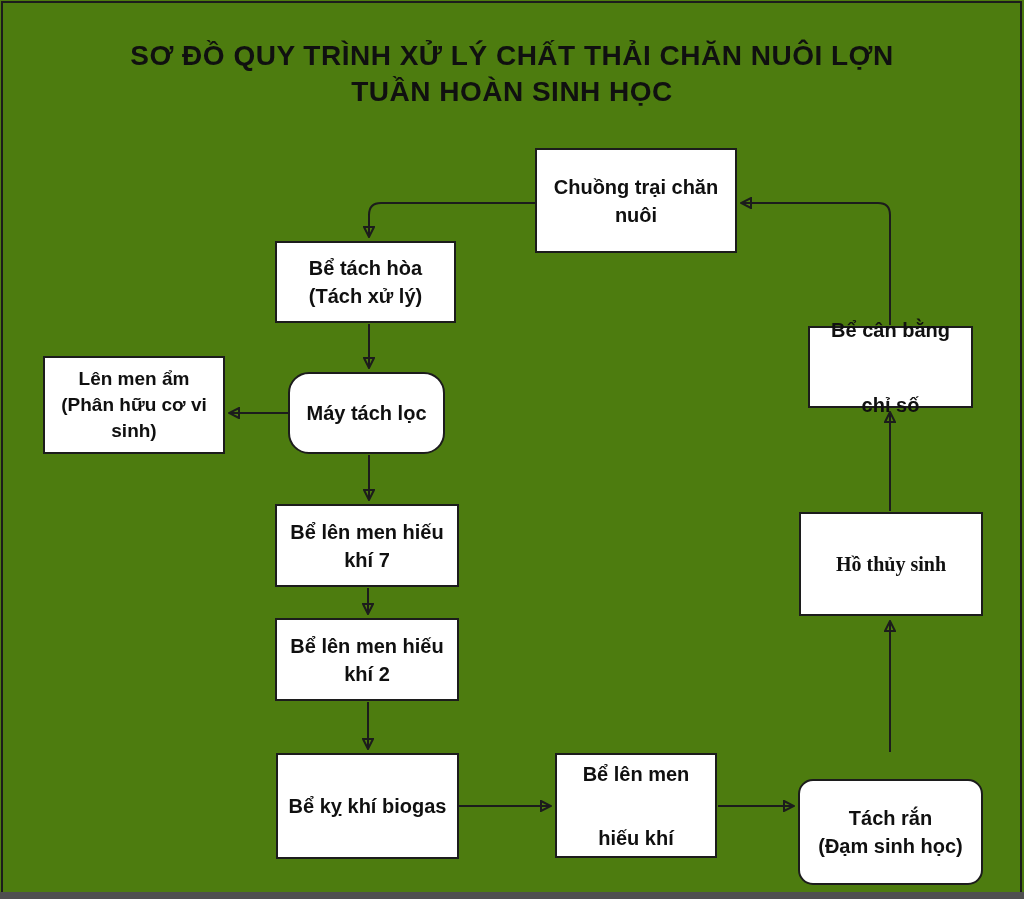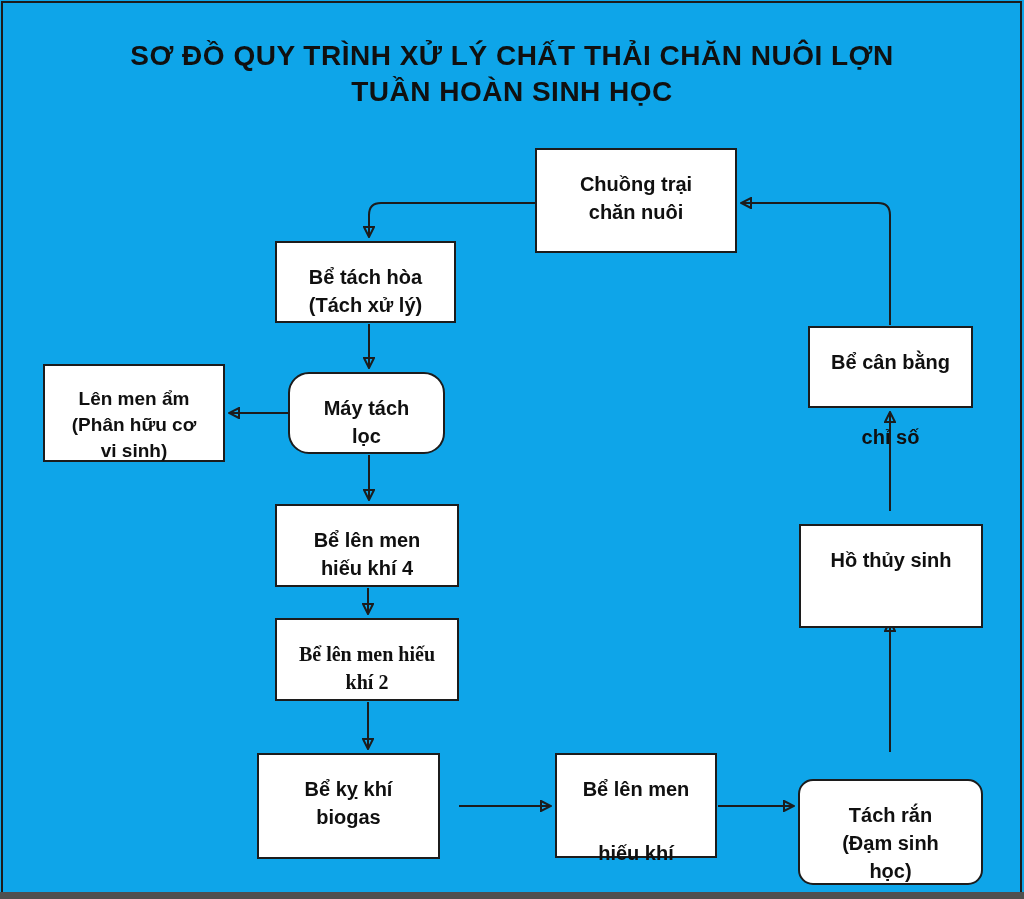--- a/index.html
+++ b/index.html
@@ -5,21 +5,21 @@
   html, body {
     margin: 0;
     padding: 0;
     background: #ffffff;
     font-family: "Liberation Sans", "DejaVu Sans", sans-serif;
   }
   #canvas {
     position: relative;
     width: 1024px;
     height: 899px;
-    background: #0ea5e9;
+    background: #4d7c0f;
     overflow: hidden;
   }
   
   .frame-left   { position: absolute; left: 1px;  top: 1px;  width: 2px; height: 892px; background: #1c1c1c; }
   .frame-top    { position: absolute; left: 1px;  top: 1px;  width: 1021px; height: 2px; background: #1c1c1c; }
   .frame-right  { position: absolute; left: 1020px; top: 1px; width: 2px; height: 892px; background: #1c1c1c; }
   .frame-bottom { position: absolute; left: 0; bottom: 0; width: 1024px; height: 7px; background: #4f4f4f; }
 
   .title {
     position: absolute;
@@ -36,40 +36,40 @@
   .title span { display: block; }
 
   .node {
     position: absolute;
     box-sizing: border-box;
     border: 2px solid #1c1c1c;
     background: #ffffff;
     display: flex;
     flex-direction: column;
     align-items: center;
-    justify-content: flex-start;
+    justify-content: center;
     text-align: center;
     font-weight: bold;
     font-size: 20px;
     line-height: 28px;
     color: #101010;
-    padding: 20px;
+    padding: 4px;
   }
 
   
   #n-farm        { left: 535px; top: 148px; width: 202px; height: 105px; }
   #n-equal       { left: 275px; top: 241px; width: 181px; height: 82px;  }
-  #n-moist       { left: 43px;  top: 364px; width: 182px; height: 98px;  font-size: 19px; line-height: 26px; }
+  #n-moist       { left: 43px;  top: 356px; width: 182px; height: 98px;  font-size: 19px; line-height: 26px; }
   #n-separator   { left: 288px; top: 372px; width: 157px; height: 82px; border-radius: 21px;  }
   #n-aerobic1    { left: 275px; top: 504px; width: 184px; height: 83px;  }
-  #n-aerobic2    { left: 275px; top: 618px; width: 184px; height: 83px; font-family: Liberation Serif, serif;  }
-  #n-biogas      { left: 257px; top: 753px; width: 183px; height: 106px; }
+  #n-aerobic2    { left: 275px; top: 618px; width: 184px; height: 83px;  }
+  #n-biogas      { left: 276px; top: 753px; width: 183px; height: 106px; }
   #n-aerobic3    { left: 555px; top: 753px; width: 162px; height: 105px; gap: 36px; }
   #n-solid       { left: 798px; top: 779px; width: 185px; height: 106px; border-radius: 15px; }
-  #n-pond        { left: 799px; top: 524px; width: 184px; height: 104px; }
+  #n-pond        { left: 799px; top: 512px; width: 184px; height: 104px; font-family: Liberation Serif, serif; }
   #n-balance     { left: 808px; top: 326px; width: 165px; height: 82px; gap: 47px;  }
 
   #arrow-layer {
     position: absolute;
     left: 0; top: 0;
     width: 1024px;
     height: 899px;
     pointer-events: none;
   }
   #arrow-layer path {
@@ -124,21 +124,21 @@
   <div class="node" id="n-moist">
     <span>Lên men ẩm</span>
     <span>(Phân hữu cơ vi sinh)</span>
   </div>
 
   <div class="node" id="n-separator">
     <span>Máy tách lọc</span>
   </div>
 
   <div class="node" id="n-aerobic1">
-    <span>Bể lên men hiếu khí 4</span>
+    <span>Bể lên men hiếu khí 7</span>
   </div>
 
   <div class="node" id="n-aerobic2">
     <span>Bể lên men hiếu khí 2</span>
   </div>
 
   <div class="node" id="n-biogas">
     <span>Bể kỵ khí biogas</span>
   </div>
 

